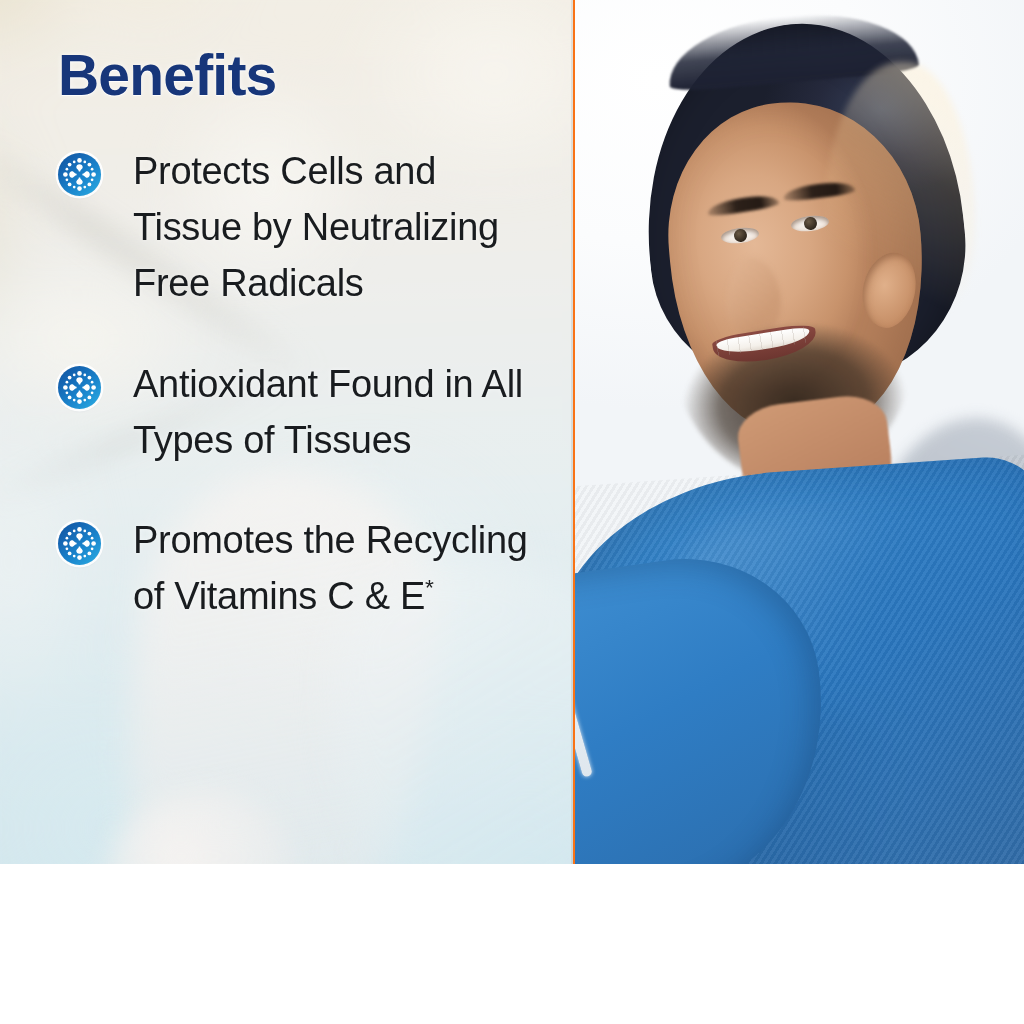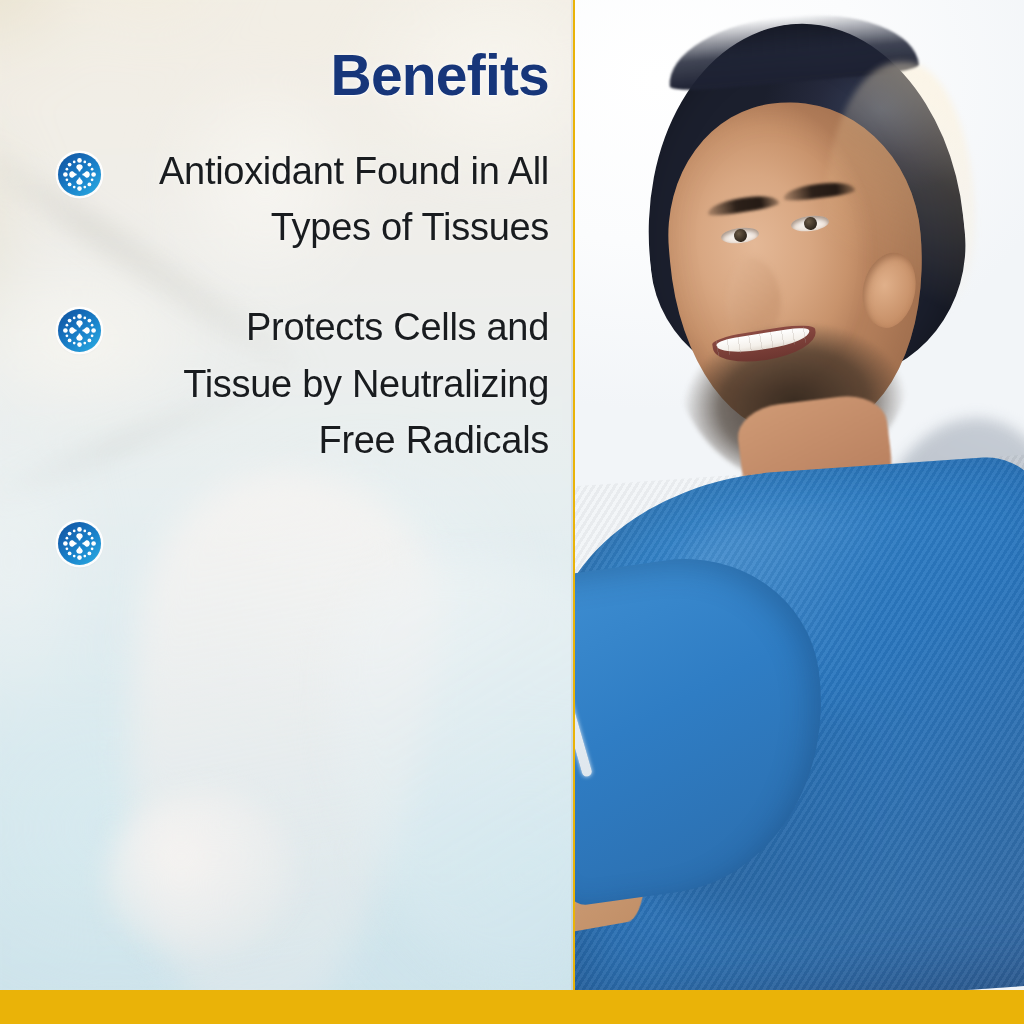--- a/index.html
+++ b/index.html
@@ -9,24 +9,23 @@
     width:1024px;
     height:1024px;
     overflow:hidden;
     font-family:"Liberation Sans", sans-serif;
     background:#ffffff;
   }
 
   #stage {
     position:relative;
     width:1024px;
-    height:1024px;
+    height:864px;
     overflow:hidden;
-    background:#eab308;
-    text-align:right;
+    background:#f97316;
   }
 
   
   .left-panel {
     position:absolute;
     left:0; top:0;
     width:573px;
     height:990px;
     overflow:hidden;
     background:#eae7dd;
@@ -437,20 +436,50 @@
     <div class="bg-hand"></div>
     <div class="bg-shirt"></div>
     <div class="bg-veil"></div>
     <div class="panel-divider"></div>
 
     <div class="content">
 
       <h1 class="page-title">Benefits</h1>
 
       <ul class="benefit-list">
+
+        <li class="benefit-item">
+          <span class="bullet-icon">
+            <svg viewBox="0 0 43 43" aria-hidden="true">
+              <g fill="#ffffff">
+                <path d="M21.5 11.2c1.9 0 3.2 1.3 3.2 2.7 0 1.1-.7 1.9-1.5 2.6-.7.6-1 1.2-1 2.1h-1.4c0-.9-.3-1.5-1-2.1-.8-.7-1.5-1.5-1.5-2.6 0-1.4 1.3-2.7 3.2-2.7z"></path>
+                <path d="M21.5 31.8c-1.9 0-3.2-1.3-3.2-2.7 0-1.1.7-1.9 1.5-2.6.7-.6 1-1.2 1-2.1h1.4c0 .9.3 1.5 1 2.1.8.7 1.5 1.5 1.5 2.6 0 1.4-1.3 2.7-3.2 2.7z"></path>
+                <path d="M11.2 21.5c0-1.9 1.3-3.2 2.7-3.2 1.1 0 1.9.7 2.6 1.5.6.7 1.2 1 2.1 1v1.4c-.9 0-1.5.3-2.1 1-.7.8-1.5 1.5-2.6 1.5-1.4 0-2.7-1.3-2.7-3.2z"></path>
+                <path d="M31.8 21.5c0 1.9-1.3 3.2-2.7 3.2-1.1 0-1.9-.7-2.6-1.5-.6-.7-1.2-1-2.1-1v-1.4c.9 0 1.5-.3 2.1-1 .7-.8 1.5-1.5 2.6-1.5 1.4 0 2.7 1.3 2.7 3.2z"></path>
+                <circle cx="21.5" cy="7.4" r="2.3"></circle>
+                <circle cx="21.5" cy="35.6" r="2.3"></circle>
+                <circle cx="7.4" cy="21.5" r="2.3"></circle>
+                <circle cx="35.6" cy="21.5" r="2.3"></circle>
+                <circle cx="11.6" cy="11.6" r="1.9"></circle>
+                <circle cx="31.4" cy="11.6" r="1.9"></circle>
+                <circle cx="11.6" cy="31.4" r="1.9"></circle>
+                <circle cx="31.4" cy="31.4" r="1.9"></circle>
+                <circle cx="16.2" cy="8.9" r="1.35"></circle>
+                <circle cx="26.8" cy="8.9" r="1.35"></circle>
+                <circle cx="16.2" cy="34.1" r="1.35"></circle>
+                <circle cx="26.8" cy="34.1" r="1.35"></circle>
+                <circle cx="8.9" cy="16.2" r="1.35"></circle>
+                <circle cx="8.9" cy="26.8" r="1.35"></circle>
+                <circle cx="34.1" cy="16.2" r="1.35"></circle>
+                <circle cx="34.1" cy="26.8" r="1.35"></circle>
+              </g>
+            </svg>
+          </span>
+          <span class="benefit-text"><span>Protects Cells and Tissue by Neutralizing Free Radicals</span><sup></sup></span>
+        </li>
 
         <li class="benefit-item">
           <span class="bullet-icon">
             <svg viewBox="0 0 43 43" aria-hidden="true">
               <g fill="#ffffff">
                 <path d="M21.5 11.2c1.9 0 3.2 1.3 3.2 2.7 0 1.1-.7 1.9-1.5 2.6-.7.6-1 1.2-1 2.1h-1.4c0-.9-.3-1.5-1-2.1-.8-.7-1.5-1.5-1.5-2.6 0-1.4 1.3-2.7 3.2-2.7z"></path>
                 <path d="M21.5 31.8c-1.9 0-3.2-1.3-3.2-2.7 0-1.1.7-1.9 1.5-2.6.7-.6 1-1.2 1-2.1h1.4c0 .9.3 1.5 1 2.1.8.7 1.5 1.5 1.5 2.6 0 1.4-1.3 2.7-3.2 2.7z"></path>
                 <path d="M11.2 21.5c0-1.9 1.3-3.2 2.7-3.2 1.1 0 1.9.7 2.6 1.5.6.7 1.2 1 2.1 1v1.4c-.9 0-1.5.3-2.1 1-.7.8-1.5 1.5-2.6 1.5-1.4 0-2.7-1.3-2.7-3.2z"></path>
                 <path d="M31.8 21.5c0 1.9-1.3 3.2-2.7 3.2-1.1 0-1.9-.7-2.6-1.5-.6-.7-1.2-1-2.1-1v-1.4c.9 0 1.5-.3 2.1-1 .7-.8 1.5-1.5 2.6-1.5 1.4 0 2.7 1.3 2.7 3.2z"></path>
                 <circle cx="21.5" cy="7.4" r="2.3"></circle>
@@ -495,50 +524,21 @@
                 <circle cx="26.8" cy="8.9" r="1.35"></circle>
                 <circle cx="16.2" cy="34.1" r="1.35"></circle>
                 <circle cx="26.8" cy="34.1" r="1.35"></circle>
                 <circle cx="8.9" cy="16.2" r="1.35"></circle>
                 <circle cx="8.9" cy="26.8" r="1.35"></circle>
                 <circle cx="34.1" cy="16.2" r="1.35"></circle>
                 <circle cx="34.1" cy="26.8" r="1.35"></circle>
               </g>
             </svg>
           </span>
-          <span class="benefit-text"><span>Protects Cells and Tissue by Neutralizing Free Radicals</span><sup></sup></span>
-        </li>
-
-        <li class="benefit-item">
-          <span class="bullet-icon">
-            <svg viewBox="0 0 43 43" aria-hidden="true">
-              <g fill="#ffffff">
-                <path d="M21.5 11.2c1.9 0 3.2 1.3 3.2 2.7 0 1.1-.7 1.9-1.5 2.6-.7.6-1 1.2-1 2.1h-1.4c0-.9-.3-1.5-1-2.1-.8-.7-1.5-1.5-1.5-2.6 0-1.4 1.3-2.7 3.2-2.7z"></path>
-                <path d="M21.5 31.8c-1.9 0-3.2-1.3-3.2-2.7 0-1.1.7-1.9 1.5-2.6.7-.6 1-1.2 1-2.1h1.4c0 .9.3 1.5 1 2.1.8.7 1.5 1.5 1.5 2.6 0 1.4-1.3 2.7-3.2 2.7z"></path>
-                <path d="M11.2 21.5c0-1.9 1.3-3.2 2.7-3.2 1.1 0 1.9.7 2.6 1.5.6.7 1.2 1 2.1 1v1.4c-.9 0-1.5.3-2.1 1-.7.8-1.5 1.5-2.6 1.5-1.4 0-2.7-1.3-2.7-3.2z"></path>
-                <path d="M31.8 21.5c0 1.9-1.3 3.2-2.7 3.2-1.1 0-1.9-.7-2.6-1.5-.6-.7-1.2-1-2.1-1v-1.4c.9 0 1.5-.3 2.1-1 .7-.8 1.5-1.5 2.6-1.5 1.4 0 2.7 1.3 2.7 3.2z"></path>
-                <circle cx="21.5" cy="7.4" r="2.3"></circle>
-                <circle cx="21.5" cy="35.6" r="2.3"></circle>
-                <circle cx="7.4" cy="21.5" r="2.3"></circle>
-                <circle cx="35.6" cy="21.5" r="2.3"></circle>
-                <circle cx="11.6" cy="11.6" r="1.9"></circle>
-                <circle cx="31.4" cy="11.6" r="1.9"></circle>
-                <circle cx="11.6" cy="31.4" r="1.9"></circle>
-                <circle cx="31.4" cy="31.4" r="1.9"></circle>
-                <circle cx="16.2" cy="8.9" r="1.35"></circle>
-                <circle cx="26.8" cy="8.9" r="1.35"></circle>
-                <circle cx="16.2" cy="34.1" r="1.35"></circle>
-                <circle cx="26.8" cy="34.1" r="1.35"></circle>
-                <circle cx="8.9" cy="16.2" r="1.35"></circle>
-                <circle cx="8.9" cy="26.8" r="1.35"></circle>
-                <circle cx="34.1" cy="16.2" r="1.35"></circle>
-                <circle cx="34.1" cy="26.8" r="1.35"></circle>
-              </g>
-            </svg>
-          </span>
+          <span class="benefit-text"><span>Promotes the Recycling of Vitamins C &amp; E</span><sup>*</sup></span>
         </li>
 
       </ul>
     </div>
   </div>
 
   <div class="photo-panel">
     <div class="sky"></div>
     <div class="hill"></div>
     <div class="hill2"></div>

